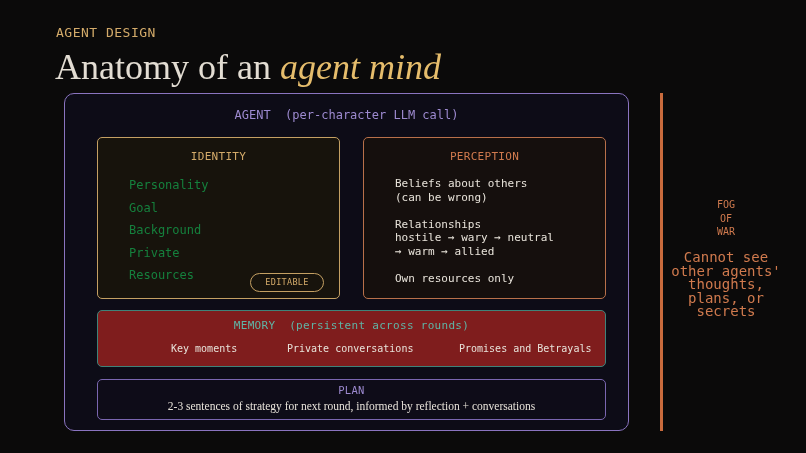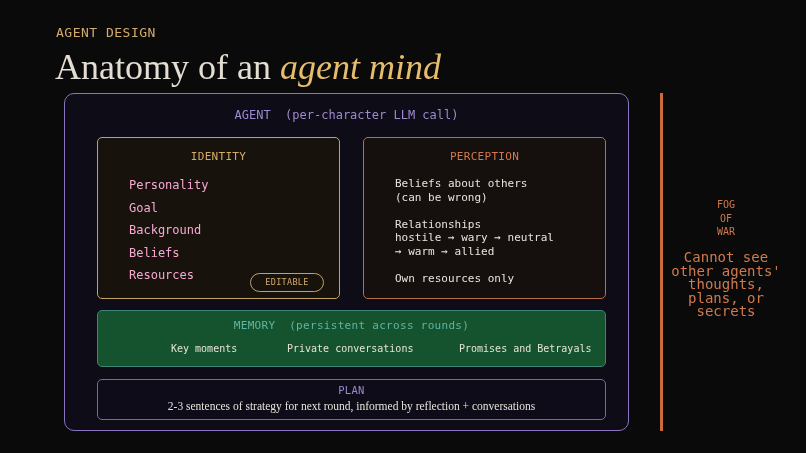--- a/index.html
+++ b/index.html
@@ -41,37 +41,37 @@
       border: 1.5px solid #b8704a; background: #150f0d;
     }
     .box-title {
       position: absolute; left: 0; right: 0; top: 12px; text-align: center;
       font-size: 11px; letter-spacing: 0.3px;
     }
     .identity .box-title { color: #d4ab6a; }
     .perception .box-title { color: #d07a4e; }
 
     .id-list { position: absolute; left: 31px; top: 40px; list-style: none; }
-    .id-list li { font-size: 12px; color: #f9a8d4; height: 22.6px; line-height: 14px; }
+    .id-list li { font-size: 12px; color: #15803d; height: 22.6px; line-height: 14px; }
 
     .editable {
       position: absolute; left: 152px; top: 135px; width: 74px; height: 19px;
       border: 1.5px solid #c4a063; border-radius: 10px;
       font-size: 8.5px; color: #d4ab6a; text-align: center; line-height: 16px;
       letter-spacing: 0.3px; background: transparent;
     }
 
     .perc-text {
       position: absolute; left: 31px; top: 39px;
       font-size: 11px; color: #e8e3da; line-height: 13.5px; white-space: pre;
     }
 
     .memory {
       left: 32px; top: 216px; width: 509px; height: 57px;
-      border: 1.5px solid #3f8379; background: #14532d;
+      border: 1.5px solid #3f8379; background: #7f1d1d;
     }
     .memory .box-title { top: 8px; color: #5fb5a6; white-space: pre; font-size: 11px; }
     .memory-items {
       position: absolute; left: 0; right: 0; top: 32px;
       font-size: 10px; color: #e8e3da;
     }
     .memory-items span { position: absolute; white-space: nowrap; padding-left: 24px; }
 
     .plan {
       left: 32px; top: 285px; width: 509px; height: 41px;
@@ -108,21 +108,21 @@
 
 <div class="agent">
   <div class="agent-header mono">AGENT  (per-character LLM call)</div>
 
   <div class="box identity">
     <div class="box-title mono">IDENTITY</div>
     <ul class="id-list mono">
       <li>Personality</li>
       <li>Goal</li>
       <li>Background</li>
-      <li>Beliefs</li>
+      <li>Private</li>
       <li>Resources</li>
     </ul>
     <div class="editable mono">EDITABLE</div>
   </div>
 
   <div class="box perception">
     <div class="box-title mono">PERCEPTION</div>
     <div class="perc-text mono">Beliefs about others
 (can be wrong)
 

